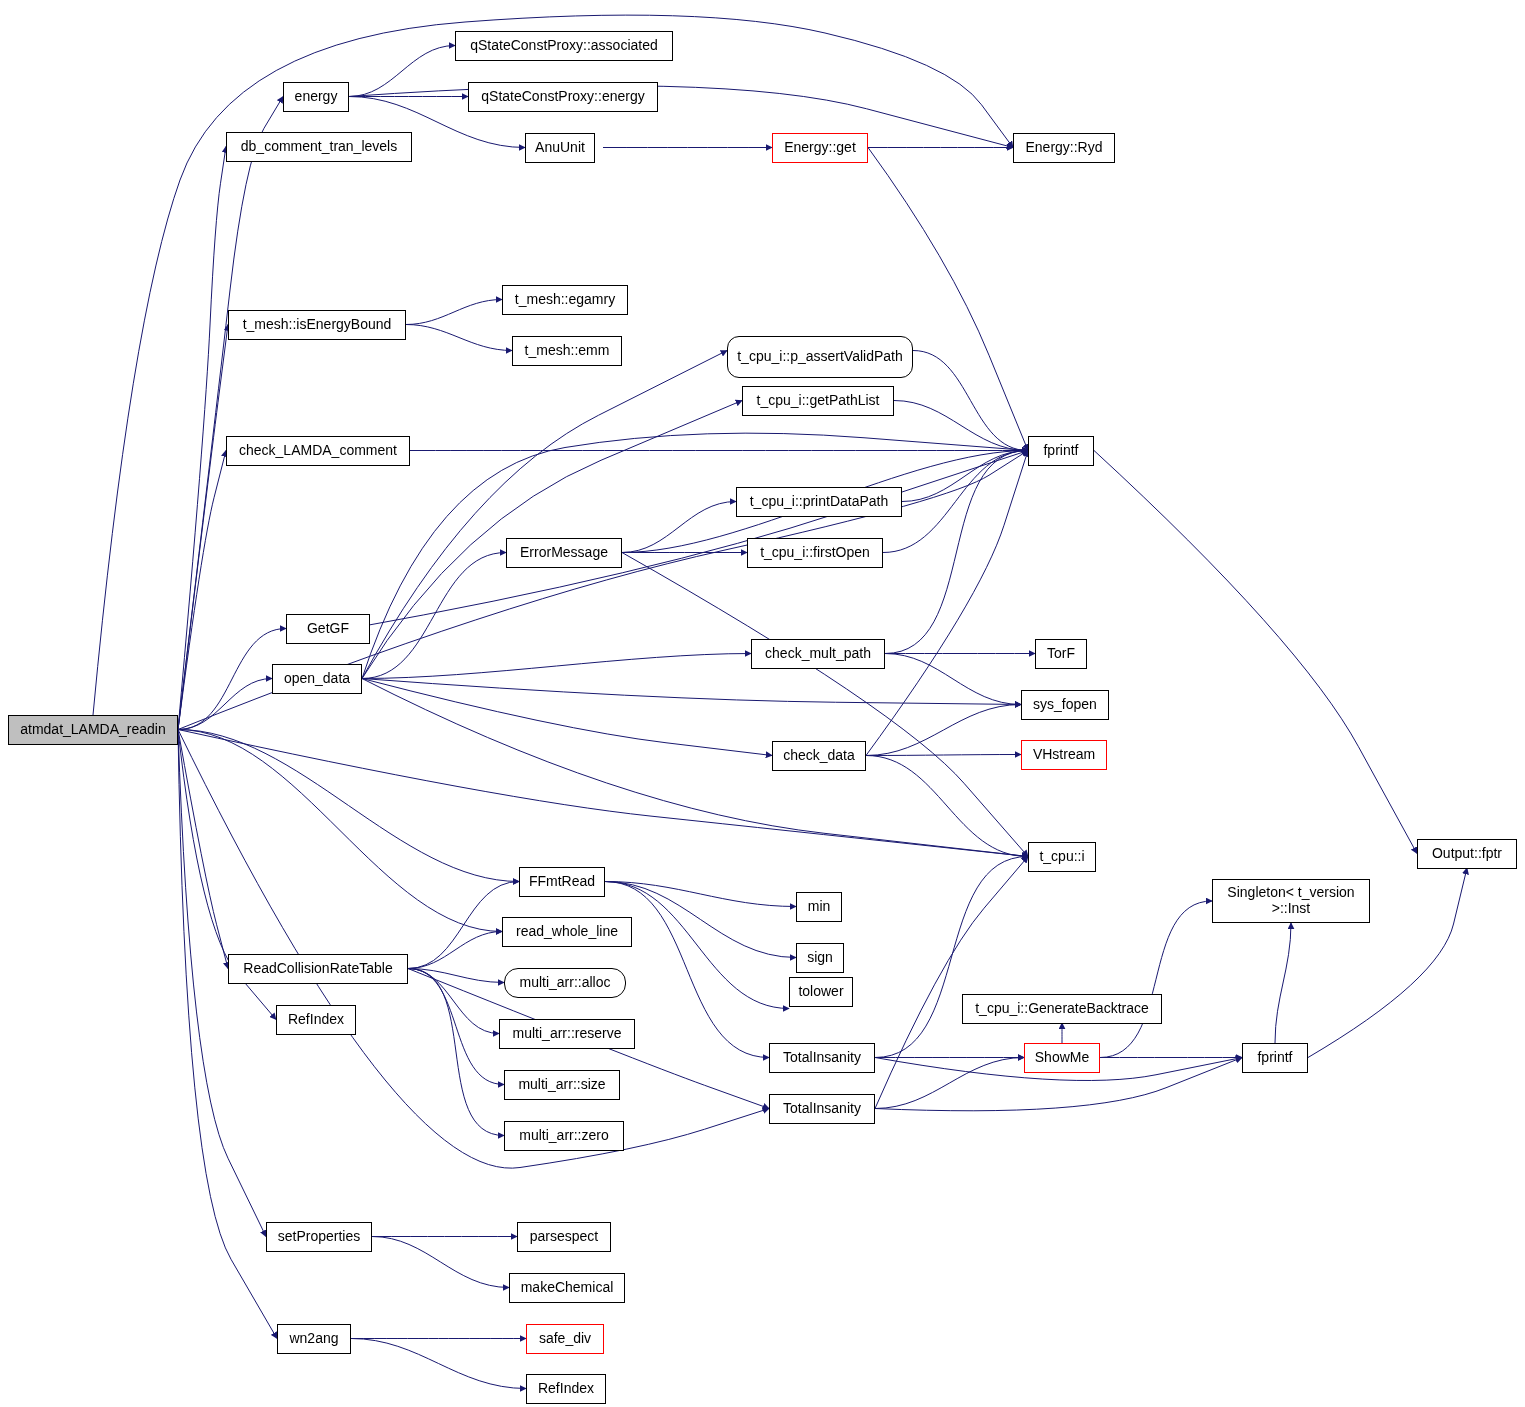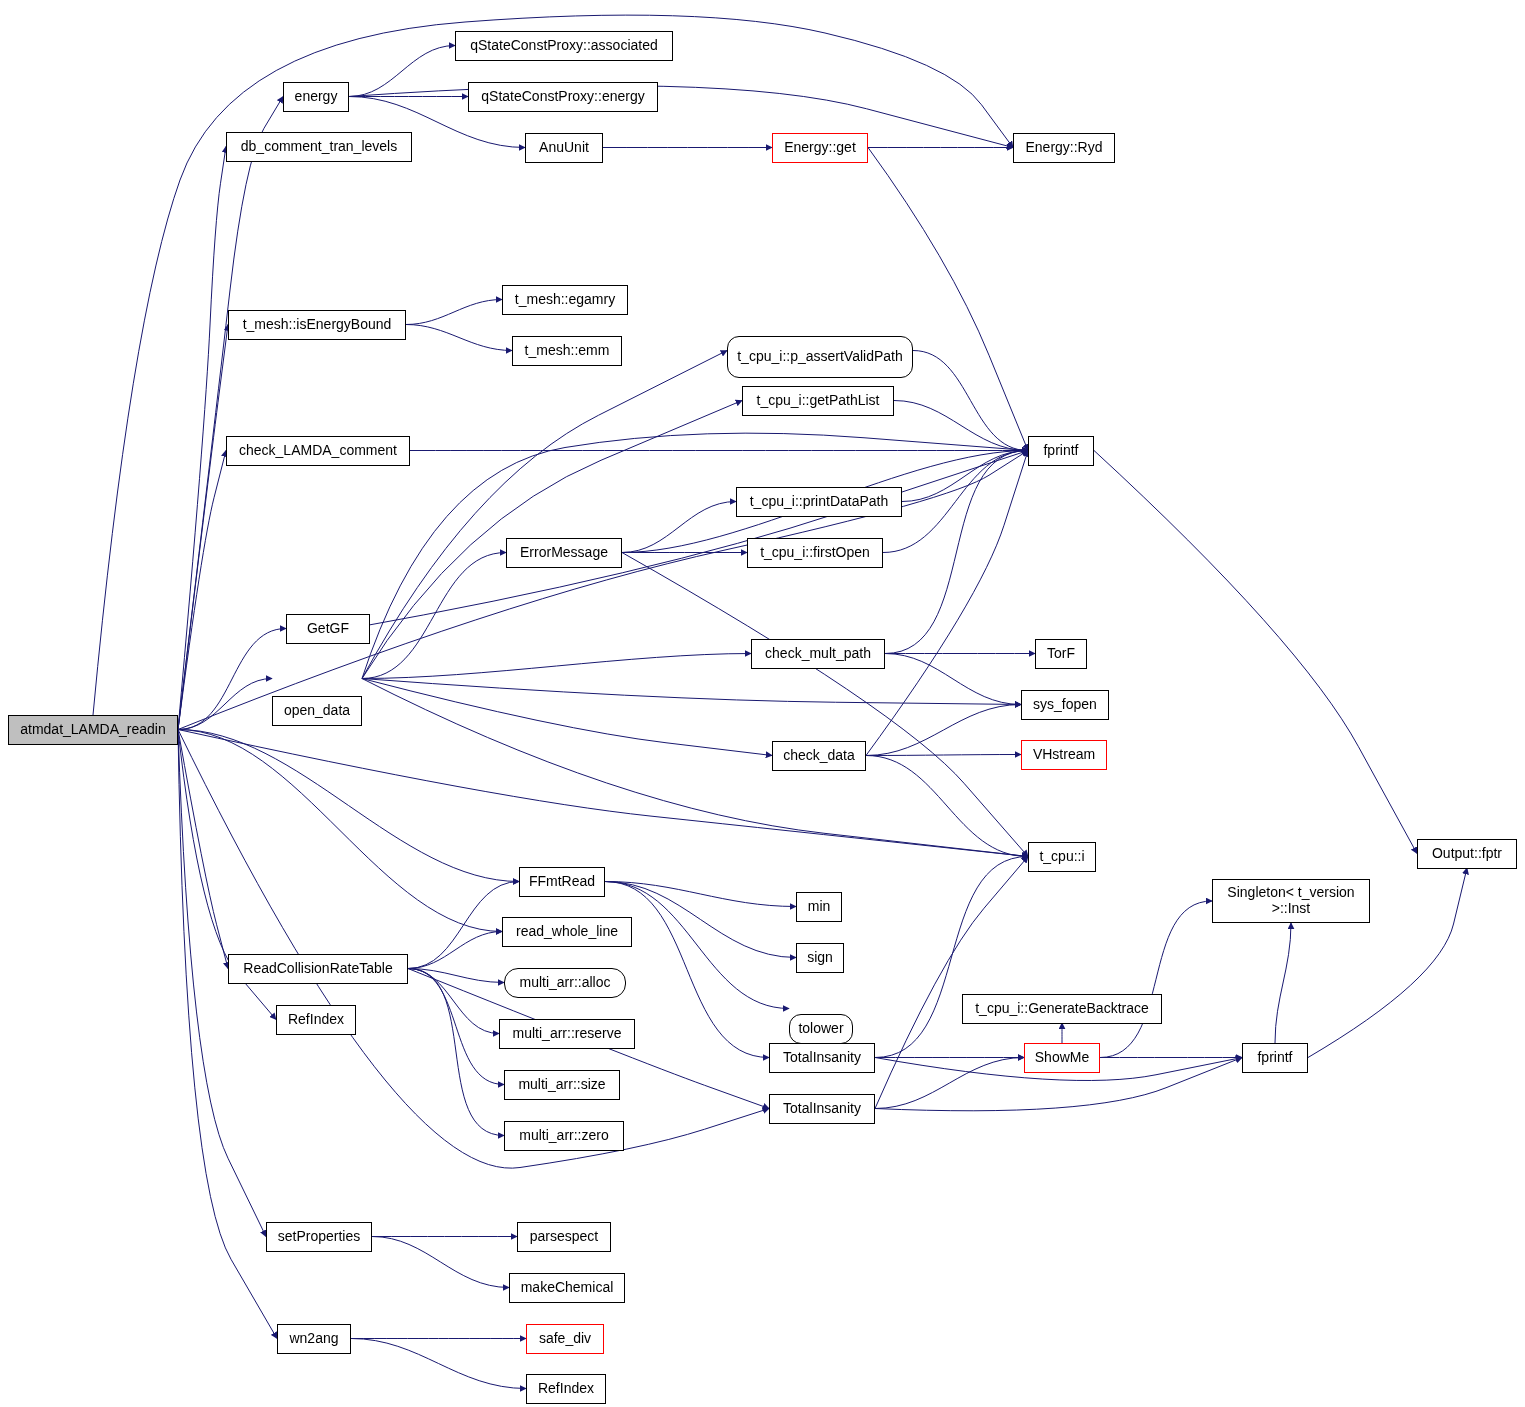--- a/index.html
+++ b/index.html
@@ -110,21 +110,21 @@
     </div>
     <div class="node" style="left: 283px; top: 82px; width: 66px; height: 29px;">
       <span>energy</span>
     </div>
     <div class="node" style="left: 455px; top: 31px; width: 218px; height: 29px;">
       <span>qStateConstProxy::associated</span>
     </div>
     <div class="node" style="left: 468px; top: 82px; width: 190px; height: 29px;">
       <span>qStateConstProxy::energy</span>
     </div>
-    <div class="node" style="left: 525px; top: 133px; width: 78px; height: 29px; text-align: center;">
+    <div class="node" style="left: 525px; top: 133px; width: 70px; height: 29px; text-align: center;">
       <span>AnuUnit</span>
     </div>
     <div class="node" style="left: 226px; top: 132px; width: 186px; height: 29px;">
       <span>db_comment_tran_levels</span>
     </div>
     <div class="node red" style="left: 772px; top: 133px; width: 96px; height: 29px;">
       <span>Energy::get</span>
     </div>
     <div class="node" style="left: 1013px; top: 133px; width: 102px; height: 29px;">
       <span>Energy::Ryd</span>
@@ -155,21 +155,21 @@
     </div>
     <div class="node" style="left: 506px; top: 538px; width: 116px; height: 29px;">
       <span>ErrorMessage</span>
     </div>
     <div class="node" style="left: 747px; top: 538px; width: 136px; height: 29px;">
       <span>t_cpu_i::firstOpen</span>
     </div>
     <div class="node" style="left: 286px; top: 614px; width: 84px; height: 29px;">
       <span>GetGF</span>
     </div>
-    <div class="node" style="left: 272px; top: 664px; width: 90px; height: 29px; margin-top: 32px;">
+    <div class="node" style="left: 272px; top: 664px; width: 90px; height: 29px;">
       <span>open_data</span>
     </div>
     <div class="node" style="left: 751px; top: 639px; width: 134px; height: 29px;">
       <span>check_mult_path</span>
     </div>
     <div class="node" style="left: 1035px; top: 639px; width: 52px; height: 29px;">
       <span>TorF</span>
     </div>
     <div class="node" style="left: 1021px; top: 690px; width: 88px; height: 29px;">
       <span>sys_fopen</span>
@@ -185,21 +185,21 @@
     </div>
     <div class="node" style="left: 519px; top: 867px; width: 86px; height: 29px;">
       <span>FFmtRead</span>
     </div>
     <div class="node" style="left: 796px; top: 892px; width: 46px; height: 29px;">
       <span>min</span>
     </div>
     <div class="node" style="left: 796px; top: 943px; width: 48px; height: 29px;">
       <span>sign</span>
     </div>
-    <div class="node" style="left: 789px; top: 1014px; width: 64px; height: 27px; border-radius: 12px;">
+    <div class="node" style="left: 789px; top: 977px; width: 64px; height: 27px;">
       <span>tolower</span>
     </div>
     <div class="node" style="left: 502px; top: 917px; width: 130px; height: 29px;">
       <span>read_whole_line</span>
     </div>
     <div class="node" style="left: 228px; top: 954px; width: 180px; height: 29px;">
       <span>ReadCollisionRateTable</span>
     </div>
     <div class="node" style="left: 504px; top: 968px; width: 122px; height: 29px; border-radius: 14px;">
       <span>multi_arr::alloc</span>

